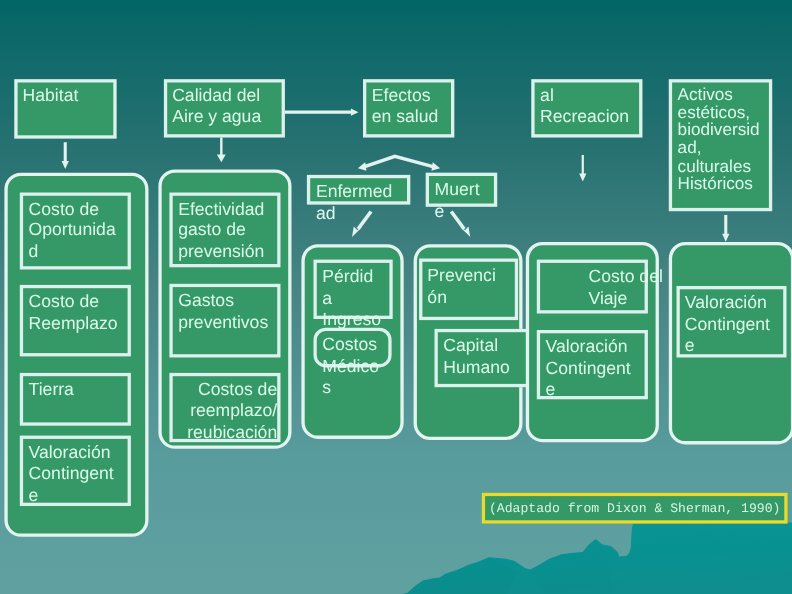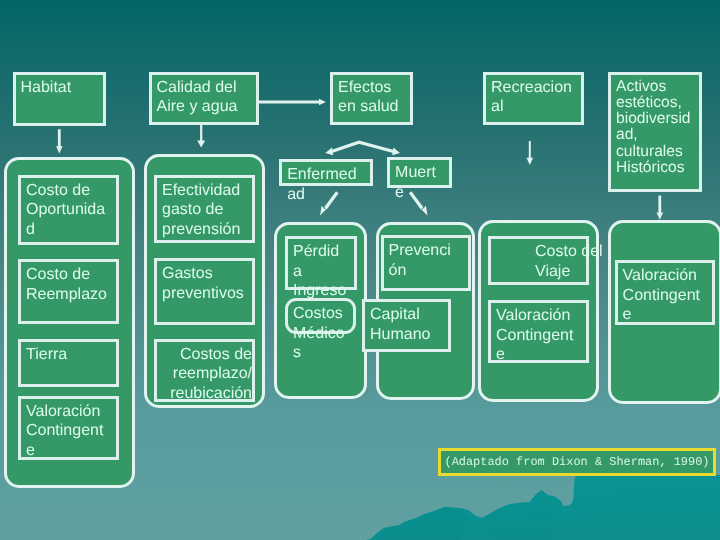--- a/index.html
+++ b/index.html
@@ -86,22 +86,22 @@
       </div>
       <div class="box" style="left:148.5px;top:71.5px;width:110.5px;height:53.5px;">
         <div class="ln">Calidad del</div>
         <div class="ln">Aire y agua</div>
       </div>
       <div class="box" style="left:330px;top:71.5px;width:83px;height:53.5px;">
         <div class="ln">Efectos</div>
         <div class="ln">en salud</div>
       </div>
       <div class="box" style="left:483px;top:71.5px;width:101px;height:53.5px;">
+        <div class="ln">al</div>
         <div class="ln">Recreacion</div>
-        <div class="ln">al</div>
       </div>
       <div class="box" style="left:608px;top:71.5px;width:94px;height:120.5px;--fs:15.6px;--lh:16.3px;--pt:4px;--pl:5px;">
         <div class="ln">Activos</div>
         <div class="ln">estéticos,</div>
         <div class="ln">biodiversid</div>
         <div class="ln">ad,</div>
         <div class="ln">culturales</div>
         <div class="ln">Históricos</div>
       </div>
       <div class="box" style="left:279.2px;top:159.1px;width:93.6px;height:27.4px;">
@@ -154,21 +154,21 @@
       <div class="ibox" style="left:285px;top:298px;width:71px;height:36px;border-radius:11px;">
         <div class="ln">Costos</div>
         <div class="ln">Médico</div>
         <div class="ln">s</div>
       </div>
       <div class="rbox" style="left:375.6px;top:221.5px;width:99.4px;height:178px;"></div>
       <div class="ibox" style="left:380.5px;top:235px;width:90px;height:56px;">
         <div class="ln">Prevenci</div>
         <div class="ln">ón</div>
       </div>
-      <div class="ibox" style="left:362px;top:299px;width:89px;height:53px;">
+      <div class="ibox" style="left:395px;top:299px;width:89px;height:53px;">
         <div class="ln">Capital</div>
         <div class="ln">Humano</div>
       </div>
       <div class="rbox" style="left:478px;top:220px;width:121px;height:182px;"></div>
       <div class="ibox" style="left:488px;top:236px;width:101px;height:49px;padding-left:44px;">
         <div class="ln">Costo del</div>
         <div class="ln">Viaje</div>
       </div>
       <div class="ibox" style="left:488px;top:300px;width:101px;height:63px;">
         <div class="ln">Valoración</div>

